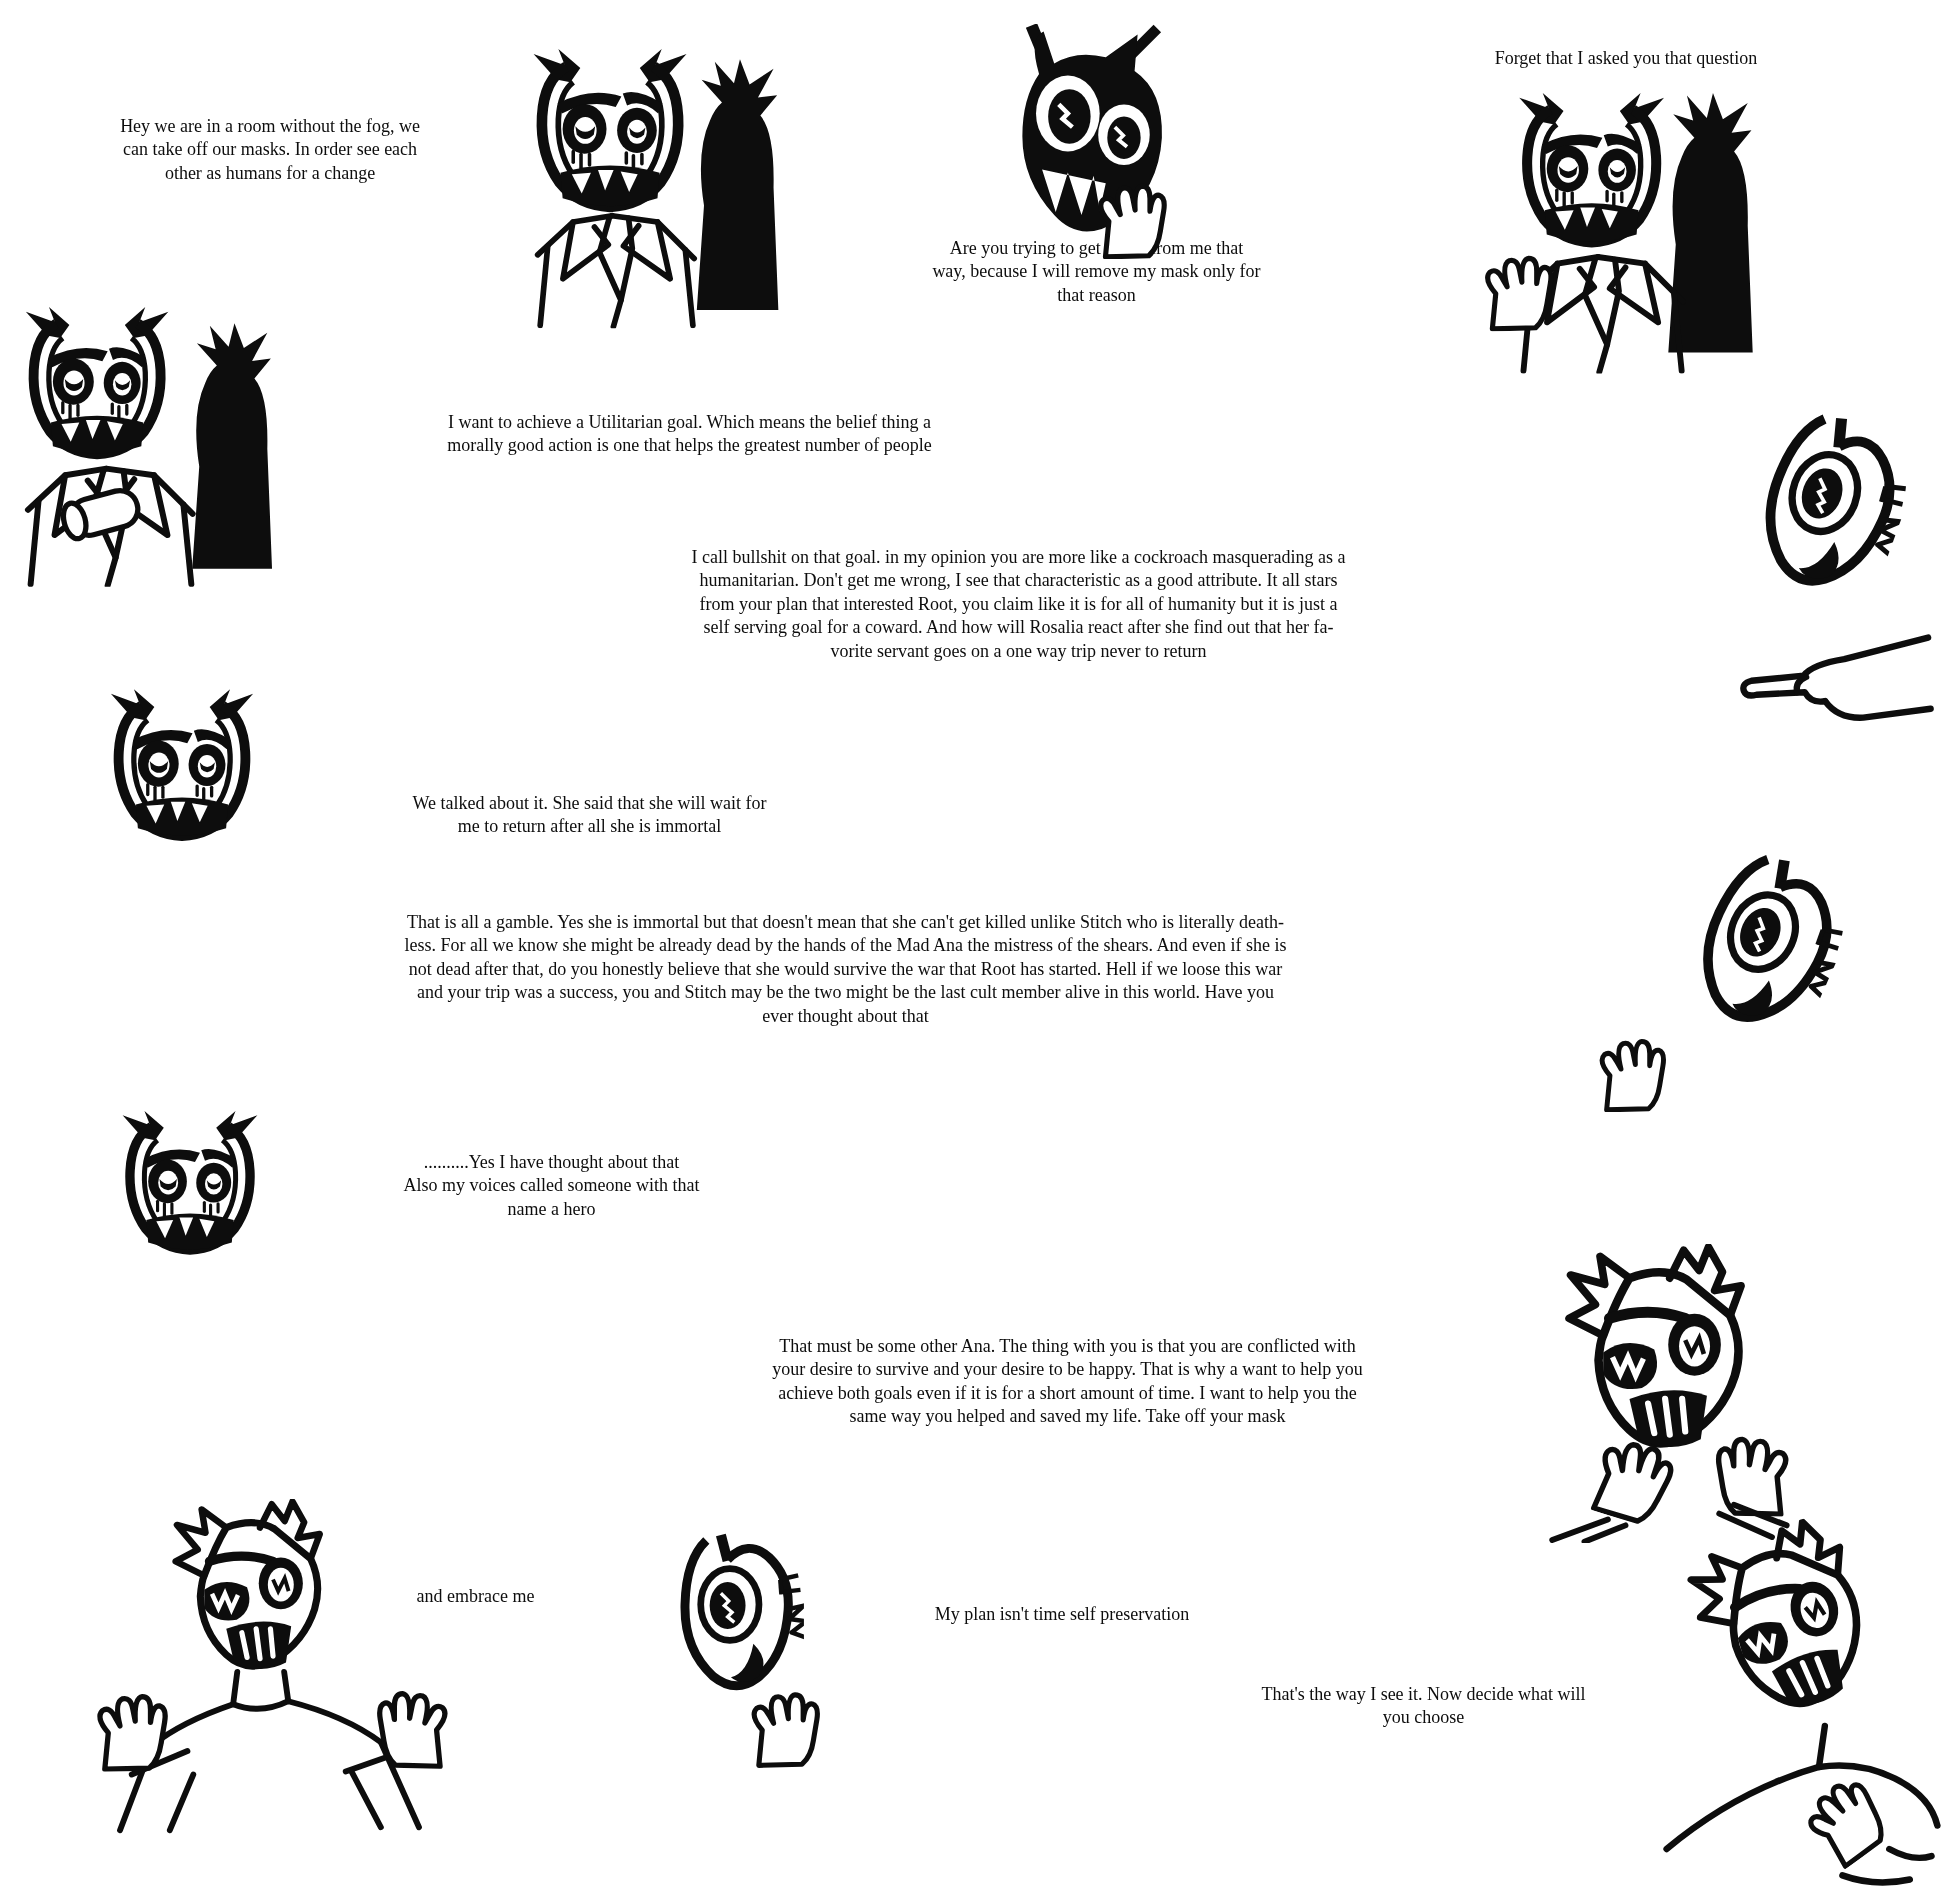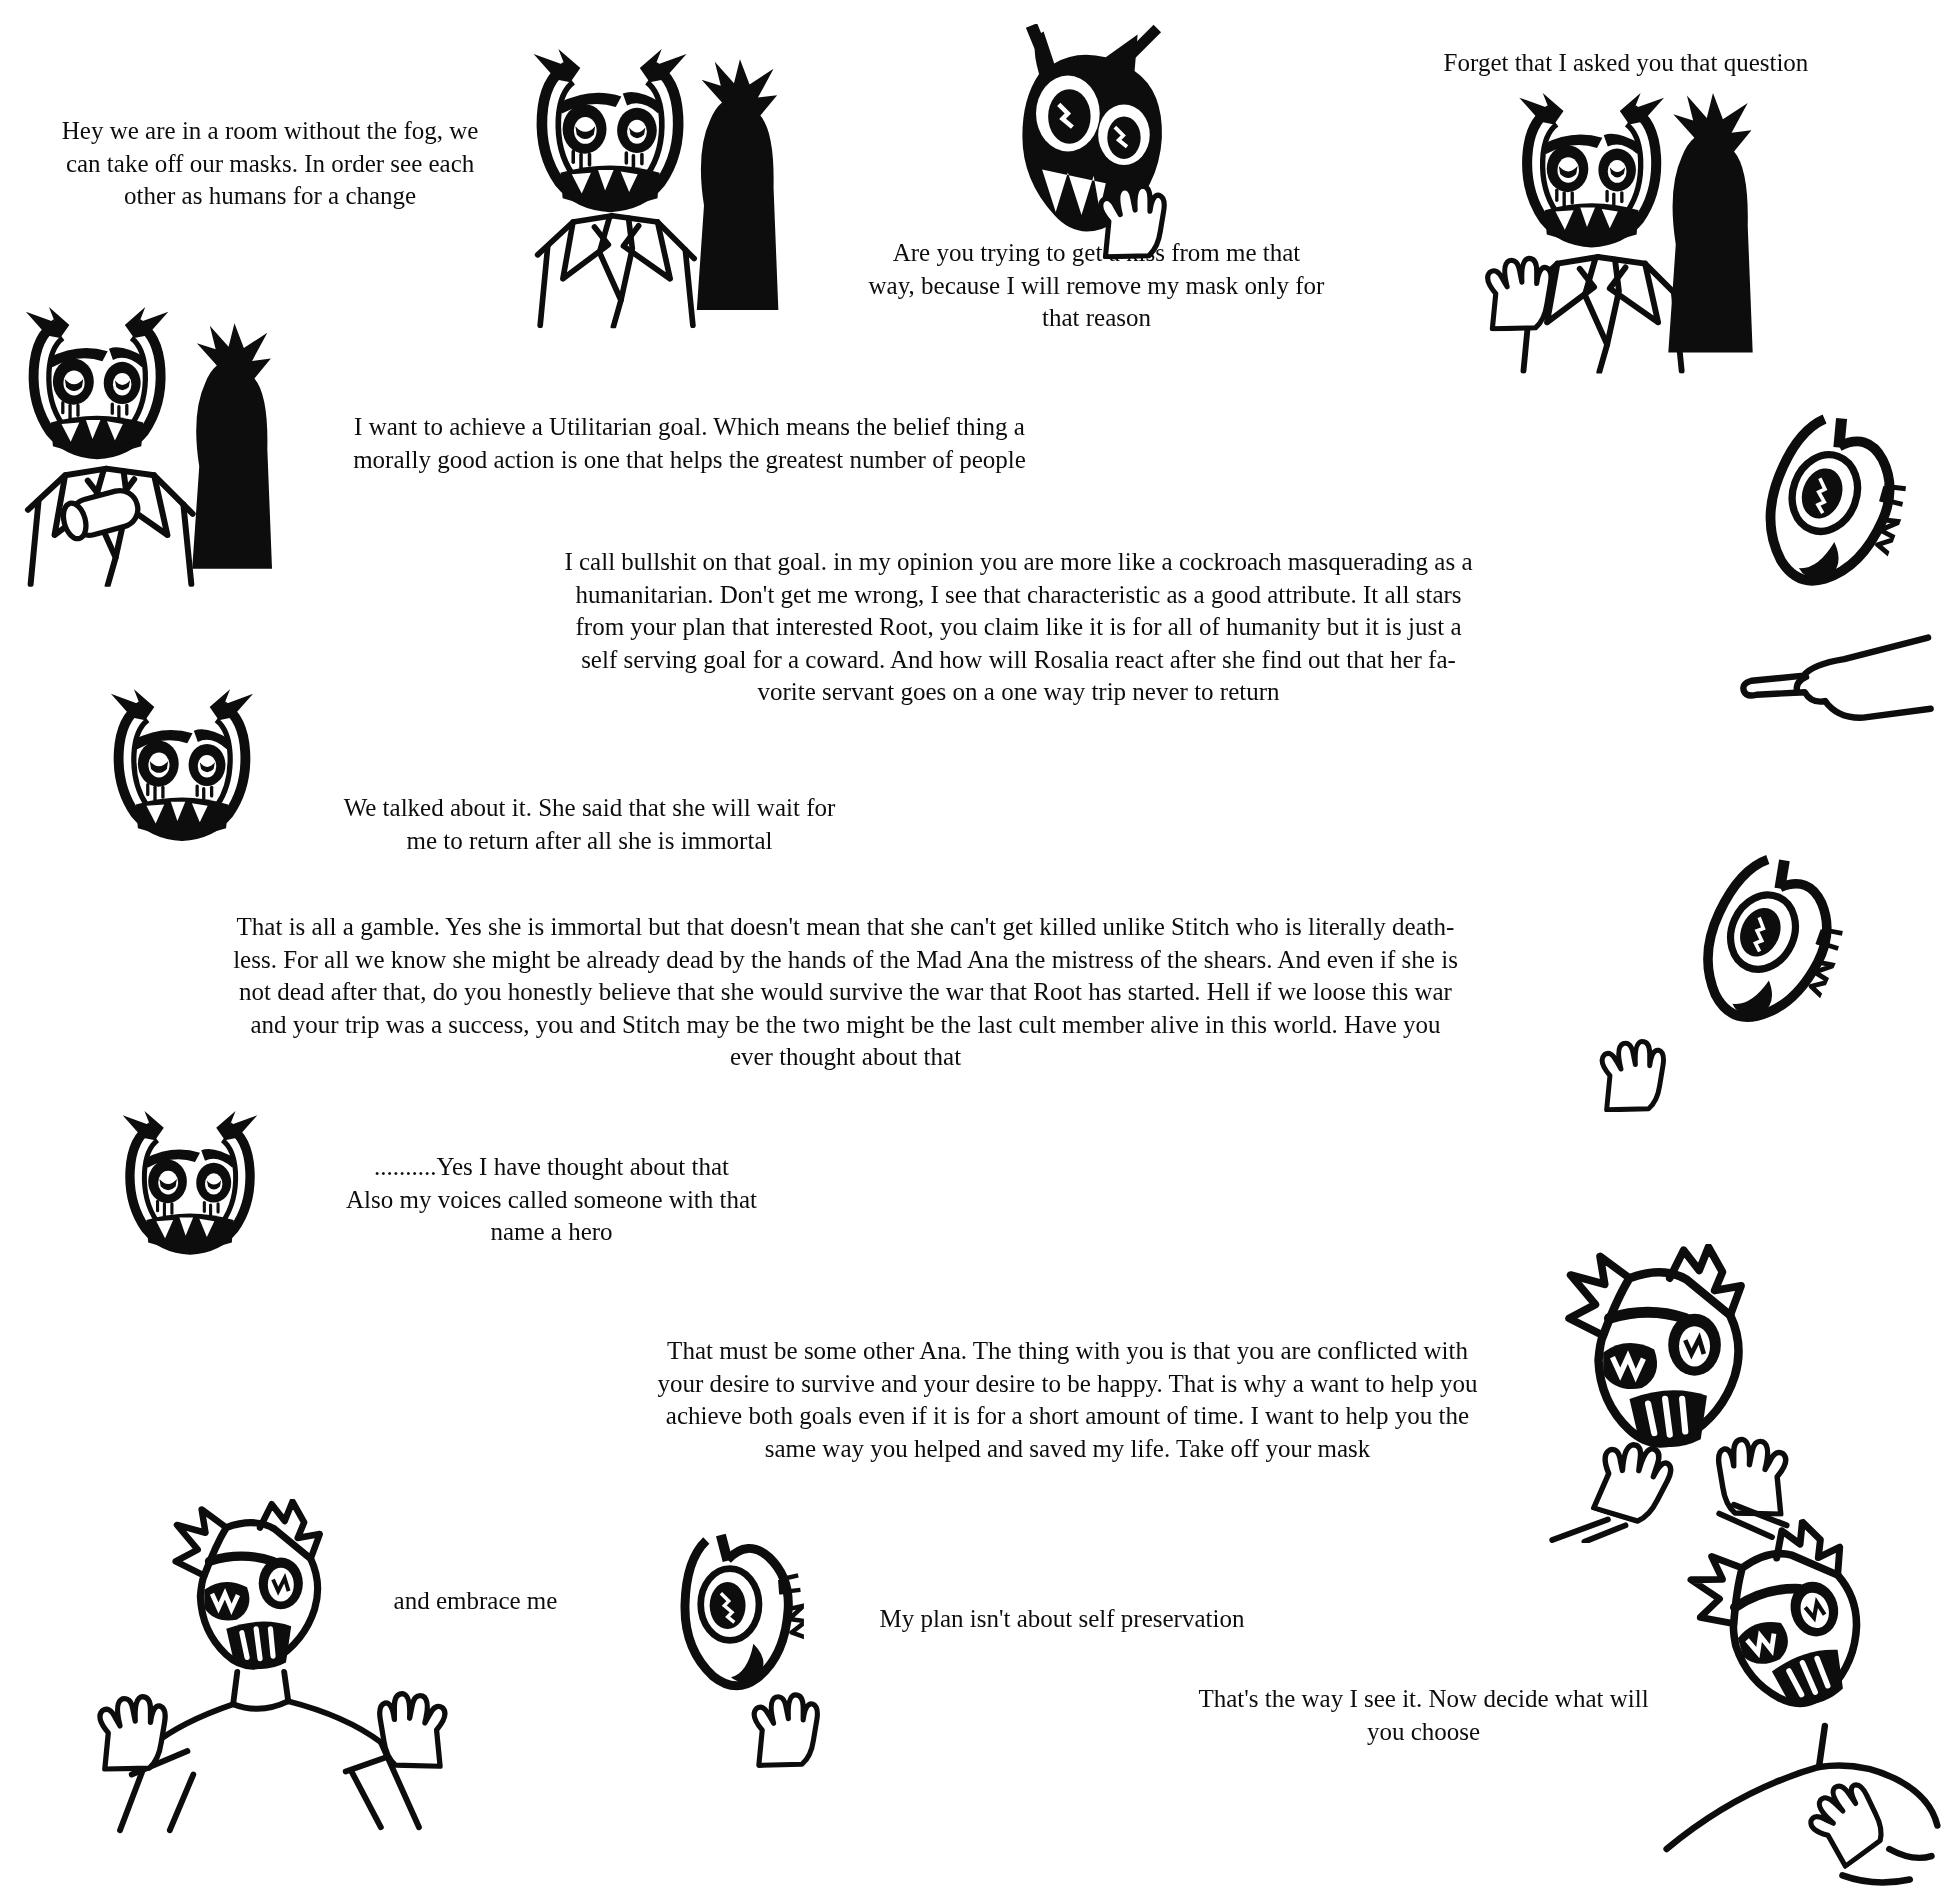--- a/index.html
+++ b/index.html
@@ -4,21 +4,21 @@
 <style>
   html,body{margin:0;padding:0;}
   body{
     width:1946px;height:1897px;position:relative;overflow:hidden;
     background:#ffffff;
     font-family:"Liberation Serif", serif;
     color:#0d0d0d;
   }
   .speech{
     position:absolute;
-    font-size:25px;
+    font-size:18px;
     line-height:1.3;
     text-align:center;
     white-space:pre-line;
     color:#0d0d0d;
   }
   .fig{position:absolute;color:#0d0d0d;}
   svg{display:block;}
 </style>
 </head>
 <body>
@@ -153,21 +153,21 @@
 and your trip was a  success, you and Stitch may be the two might be the last cult member alive in this world. Have  you
 ever thought about that</div>
 <div class="speech" style="left:264px;top:1151px;width:575px">..........Yes I have thought about that
 Also my voices called someone with that
 name a hero</div>
 <div class="speech" style="left:563px;top:1335px;width:1009px">That must be some other Ana. The thing with you is that you are conflicted with
 your desire to survive and your desire to be happy. That is why a want to help you
 achieve both goals even if it is for a short amount of time. I want to help you the
 same way you helped and saved my life. Take off your mask</div>
 <div class="speech" style="left:358px;top:1585px;width:235px">and embrace me</div>
-<div class="speech" style="left:833px;top:1603px;width:458px">My plan isn't about self preservation</div>
+<div class="speech" style="left:833px;top:1603px;width:458px">My plan isn't time self preservation</div>
 <div class="speech" style="left:1139px;top:1683px;width:569px">That's the way I see it. Now decide what will
 you choose</div>
 
 <svg class="fig" style="left:516px;top:41px;width:276px;height:293px" viewBox="0 0 470 500">
   <g>
       <use href="#m-shadow" x="285" y="25" width="175" height="440"></use>
     </g>
   <g>
       <use href="#m-skull" x="15" y="10" width="290" height="302"></use>
     </g>

